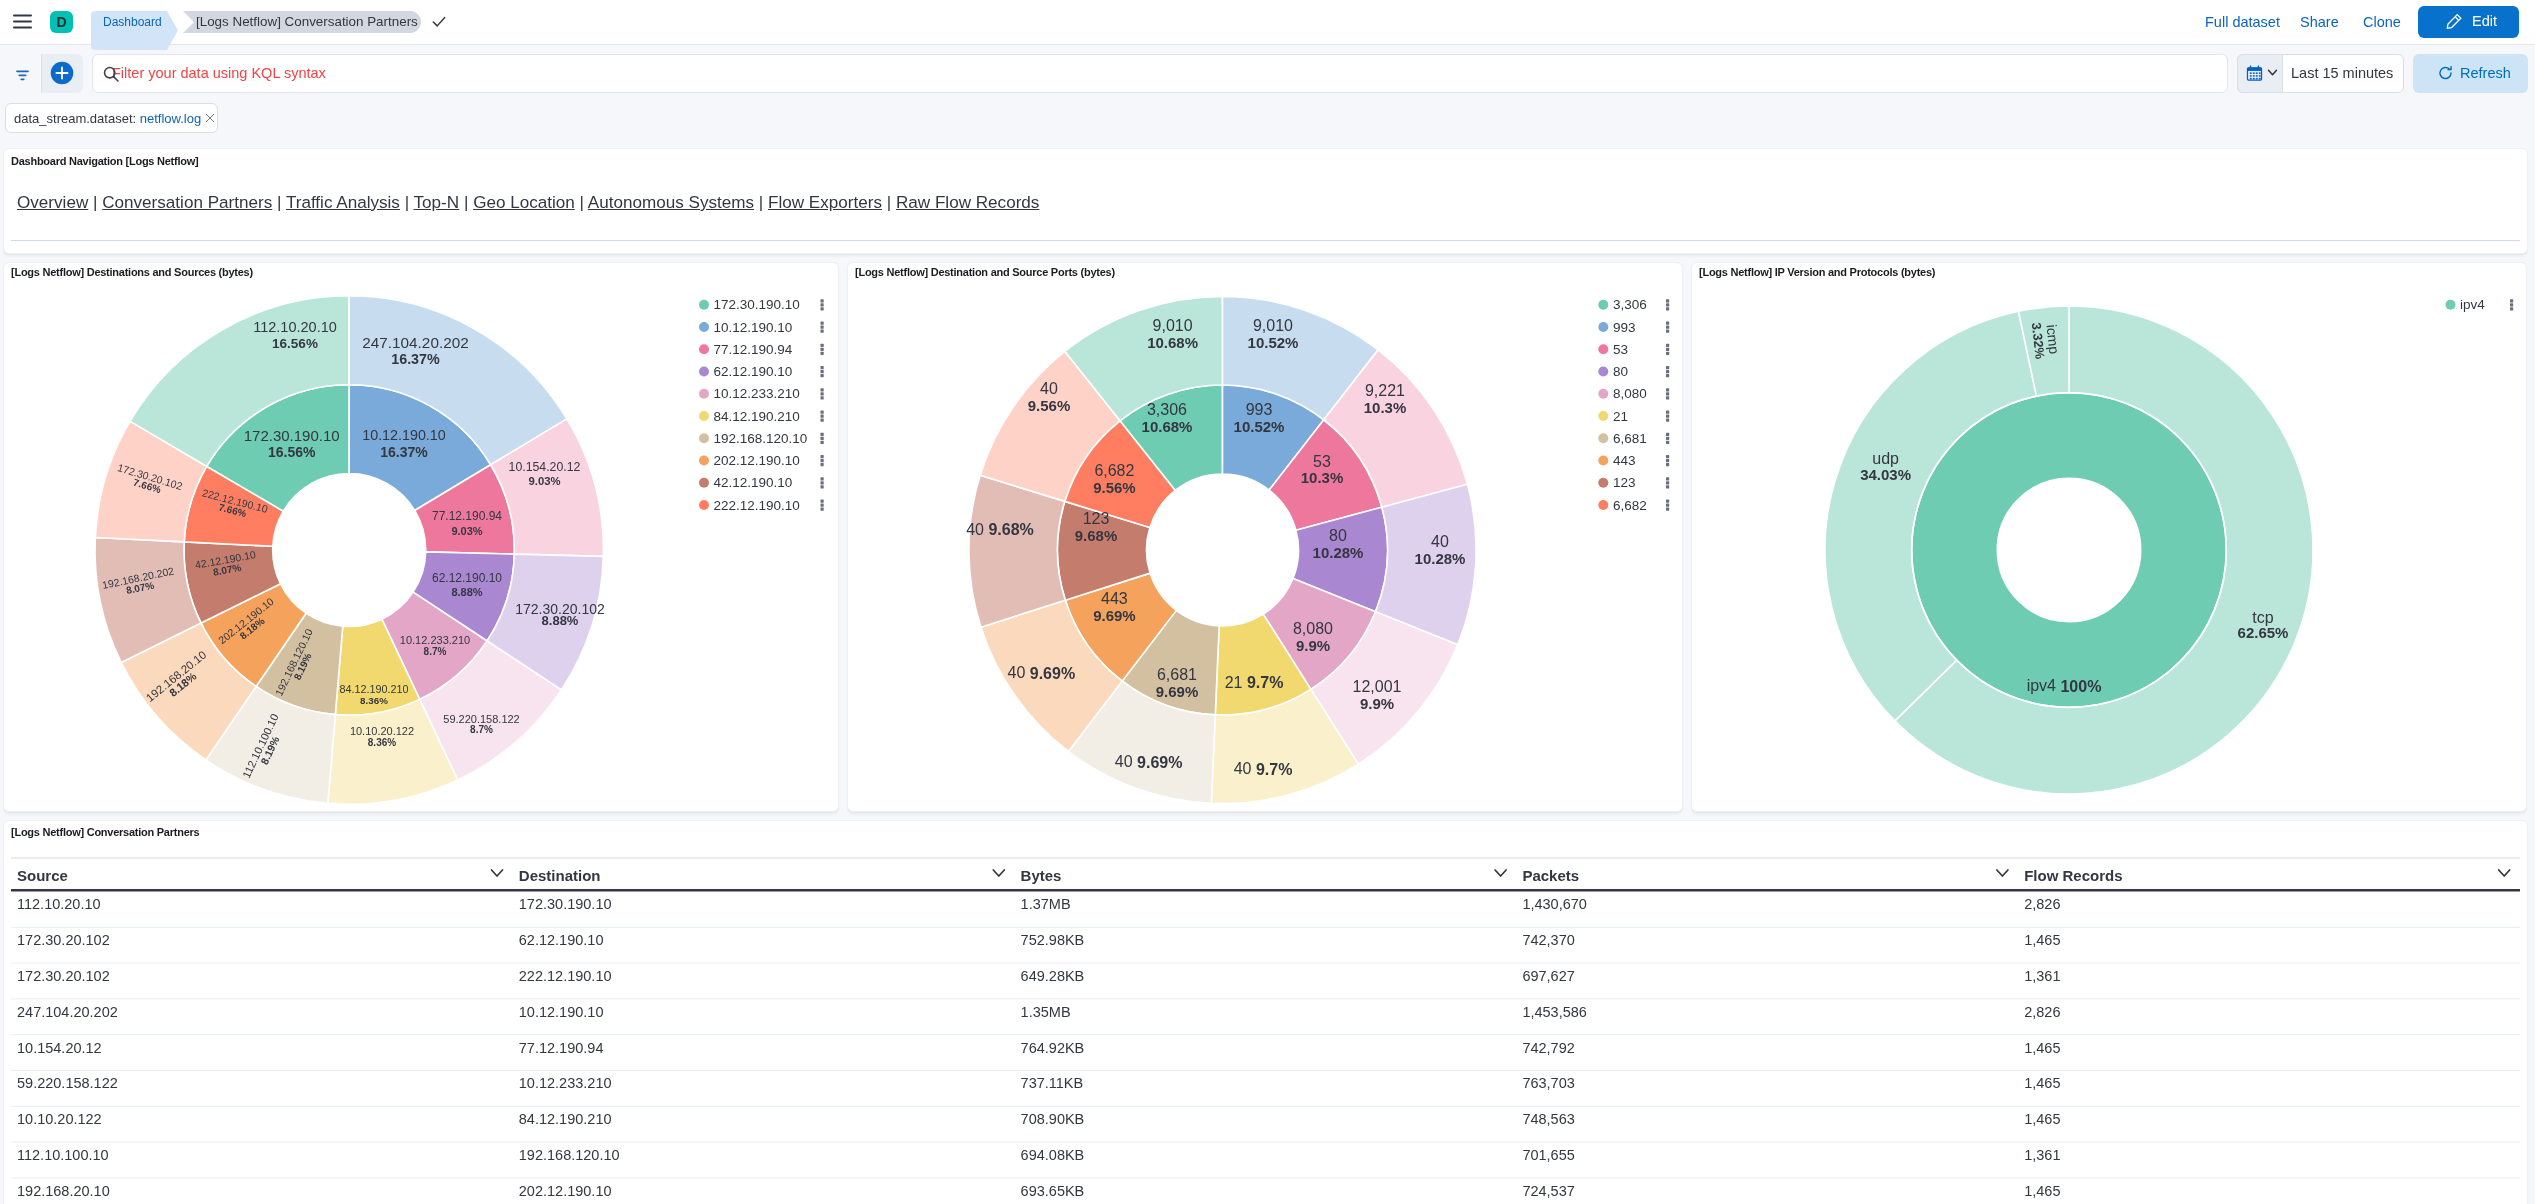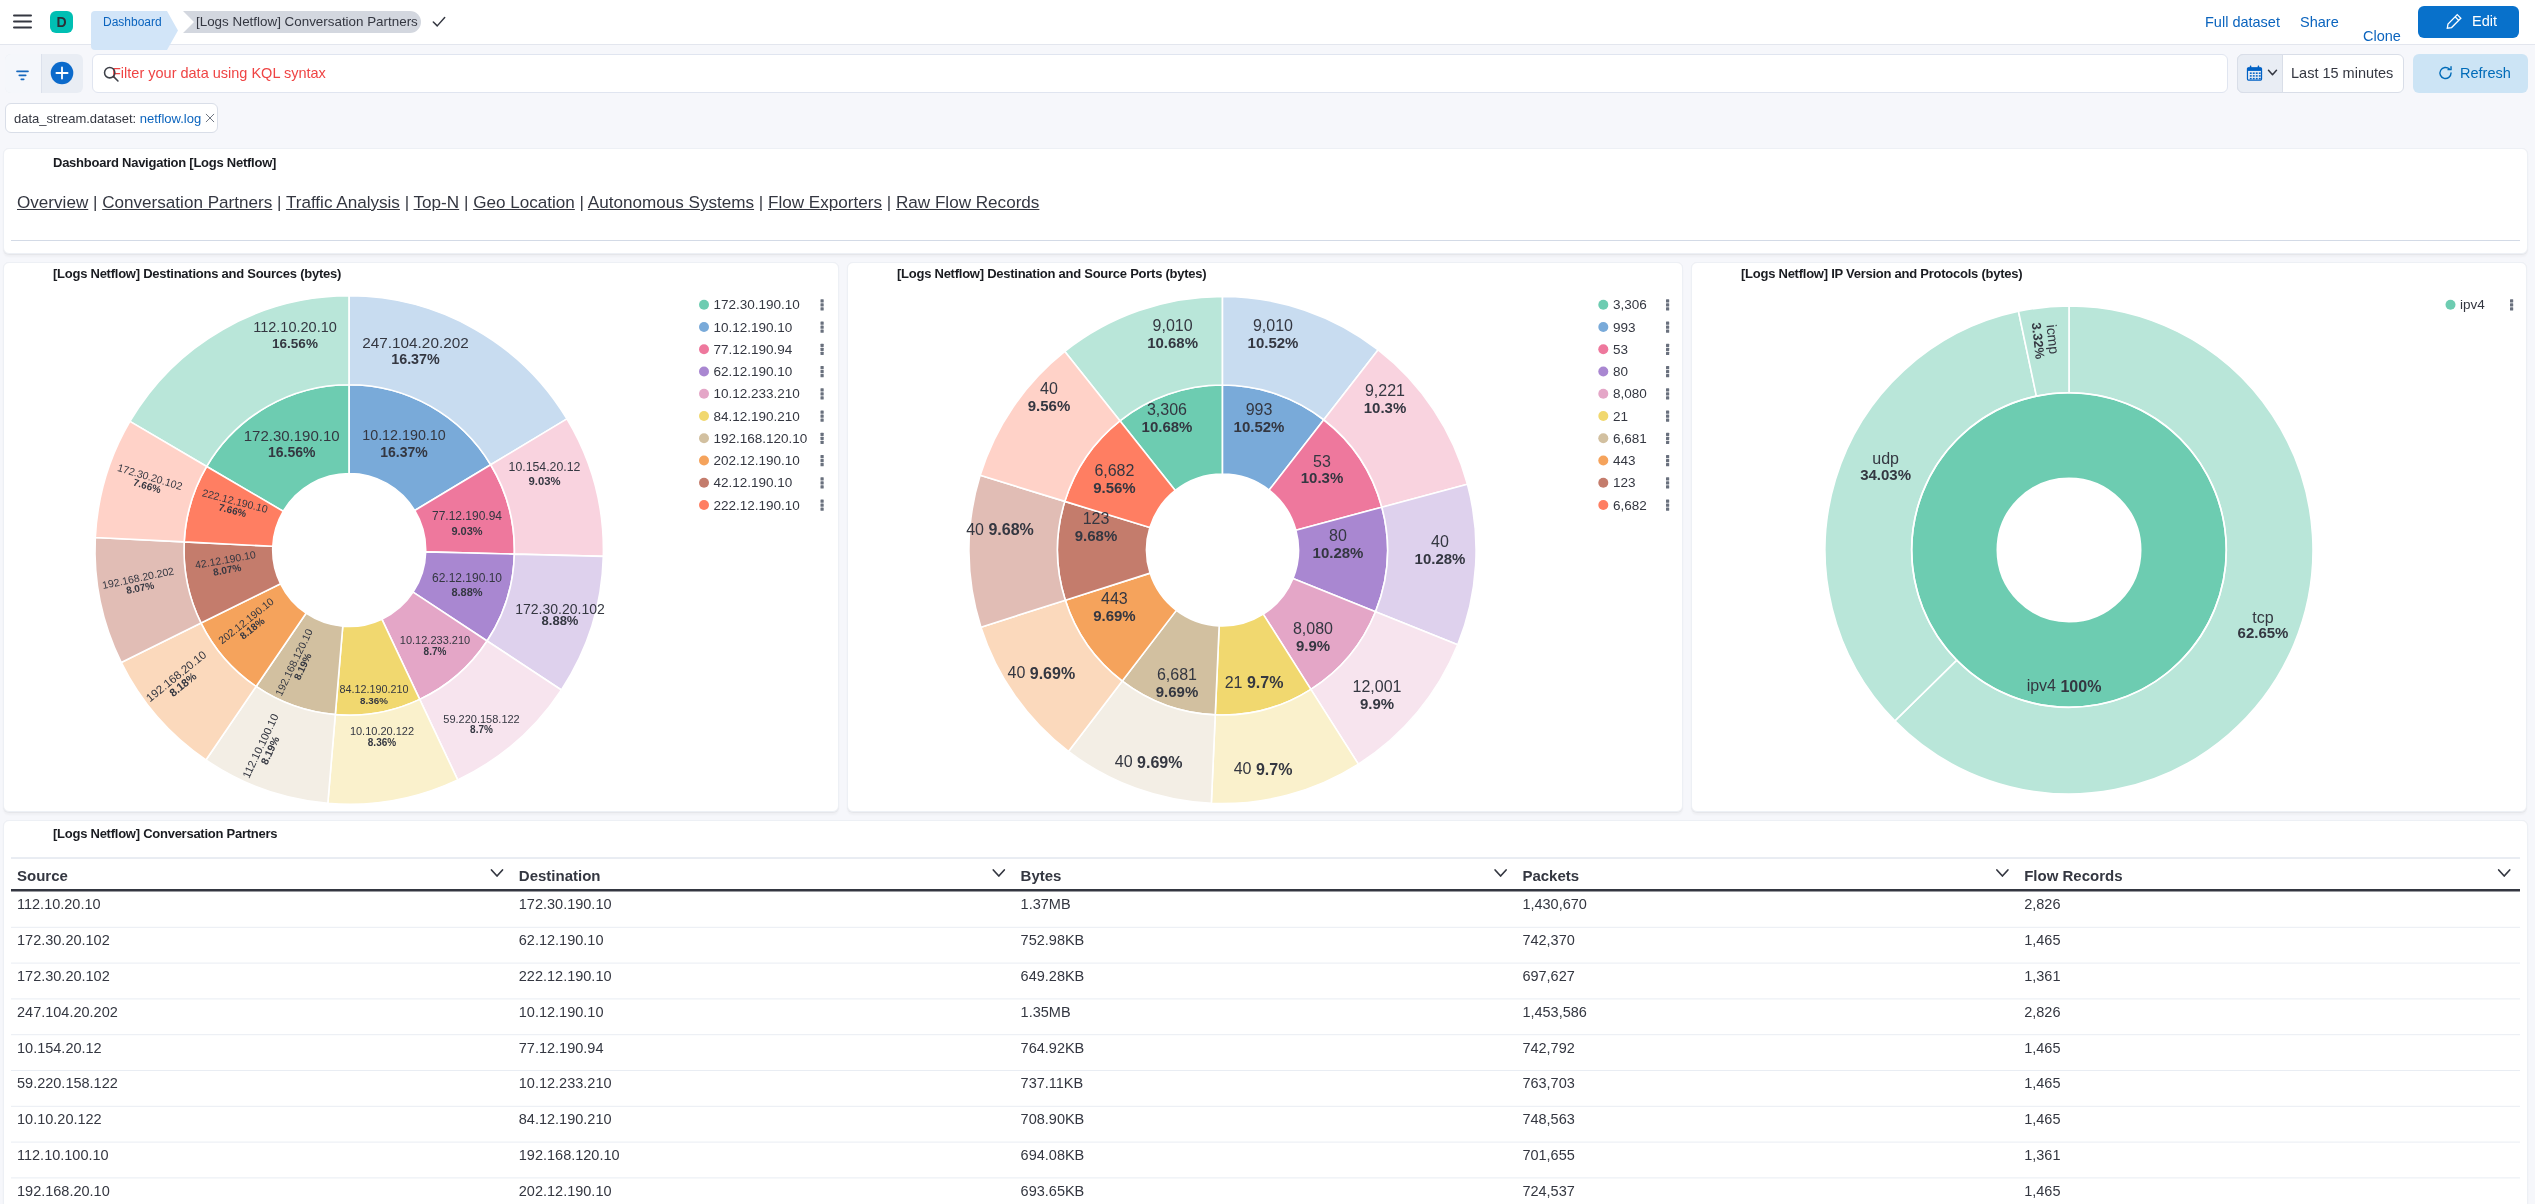--- a/index.html
+++ b/index.html
@@ -1,31 +1,31 @@
 <!DOCTYPE html>
 <html><head><meta charset="utf-8">
 <style>
 * { margin:0; padding:0; box-sizing:border-box; }
 html,body { width:2535px; height:1204px; font-family:"Liberation Sans",sans-serif; background:#F6F7FB; overflow:hidden; }
 .abs { position:absolute; }
 .panel { position:absolute; background:#fff; border-radius:6px; box-shadow:0 .8px .8px rgba(0,0,0,.04), 0 2.3px 2px rgba(0,0,0,.03); border:1px solid #EDF0F5; }
-.ptitle { position:absolute; font-size:13px; font-weight:700; color:#1a1c21; letter-spacing:-0.25px;margin-left:42px; }
+.ptitle { position:absolute; font-size:11px; font-weight:700; color:#1a1c21; letter-spacing:-0.25px; }
 </style></head>
 <body>
 
 <div class="abs" style="left:0;top:0;width:2535px;height:44.5px;background:#fff;border-bottom:1px solid #E3E6EE"></div>
 
 <div class="abs" style="left:50px;top:10.5px;width:23px;height:22px;background:#00BFB3;border-radius:6px;color:#2b2f36;font-size:14px;font-weight:600;text-align:center;line-height:22px">D</div>
 
 <div class="abs" style="left:91px;top:11px;width:87px;height:39px;background:#D2E5F8;border-radius:4px 0 0 4px;clip-path:polygon(0 0, 76px 0, 100% 50%, 76px 100%, 0 100%);color:#0B64BE;font-size:12px;line-height:22px;text-align:left;padding-left:12px">Dashboard</div>
 <div class="abs" style="left:183px;top:11px;width:238px;height:22px;background:#D3D7DF;border-radius:0 11px 11px 0;clip-path:polygon(0 0, 100% 0, 100% 100%, 0 100%, 11px 50%);color:#343741;font-size:13.4px;line-height:22px;padding-left:13px;white-space:nowrap;overflow:hidden">[Logs Netflow] Conversation Partners</div>
 
 <div class="abs" style="left:2205px;top:14px;color:#0B64BE;font-size:14.5px">Full dataset</div>
 <div class="abs" style="left:2300px;top:14px;color:#0B64BE;font-size:14.5px">Share</div>
-<div class="abs" style="left:2363px;top:28px;color:#0B64BE;font-size:14.5px">Clone</div>
+<div class="abs" style="left:2363px;top:14px;color:#0B64BE;font-size:14.5px">Clone</div>
 <div class="abs" style="left:2418px;top:6px;width:101px;height:31.5px;background:#0871CB;border-radius:6px;color:#fff;font-size:14.5px;line-height:31.5px;padding-left:54px">Edit</div>
 
 <div class="abs" style="left:5px;top:54px;width:77.5px;height:38.5px;background:#E9EDF4;border-radius:6px"></div>
 <div class="abs" style="left:5px;top:54px;width:37px;height:38.5px;background:#F5F7FB;border-radius:6px 0 0 6px;border-right:1px solid #DCE1EC"></div>
 <div class="abs" style="left:91.6px;top:54px;width:2136px;height:38.5px;background:#fff;border:1px solid #E0E5F0;border-radius:6px"></div>
 <div class="abs" style="left:112px;top:64.5px;color:#ef4444;font-size:14.5px">Filter your data using KQL syntax</div>
 <div class="abs" style="left:2237px;top:54px;width:167px;height:38.5px;background:#fff;border:1px solid #D9DEE8;border-radius:6px"></div>
 <div class="abs" style="left:2237px;top:54px;width:46px;height:38.5px;background:#E9EDF4;border:1px solid #D9DEE8;border-radius:6px 0 0 6px"></div>
 <div class="abs" style="left:2291px;top:64.5px;color:#343741;font-size:14.5px">Last 15 minutes</div>
 <div class="abs" style="left:2413px;top:54px;width:115px;height:38.5px;background:#CCE4F5;border-radius:6px"></div>

